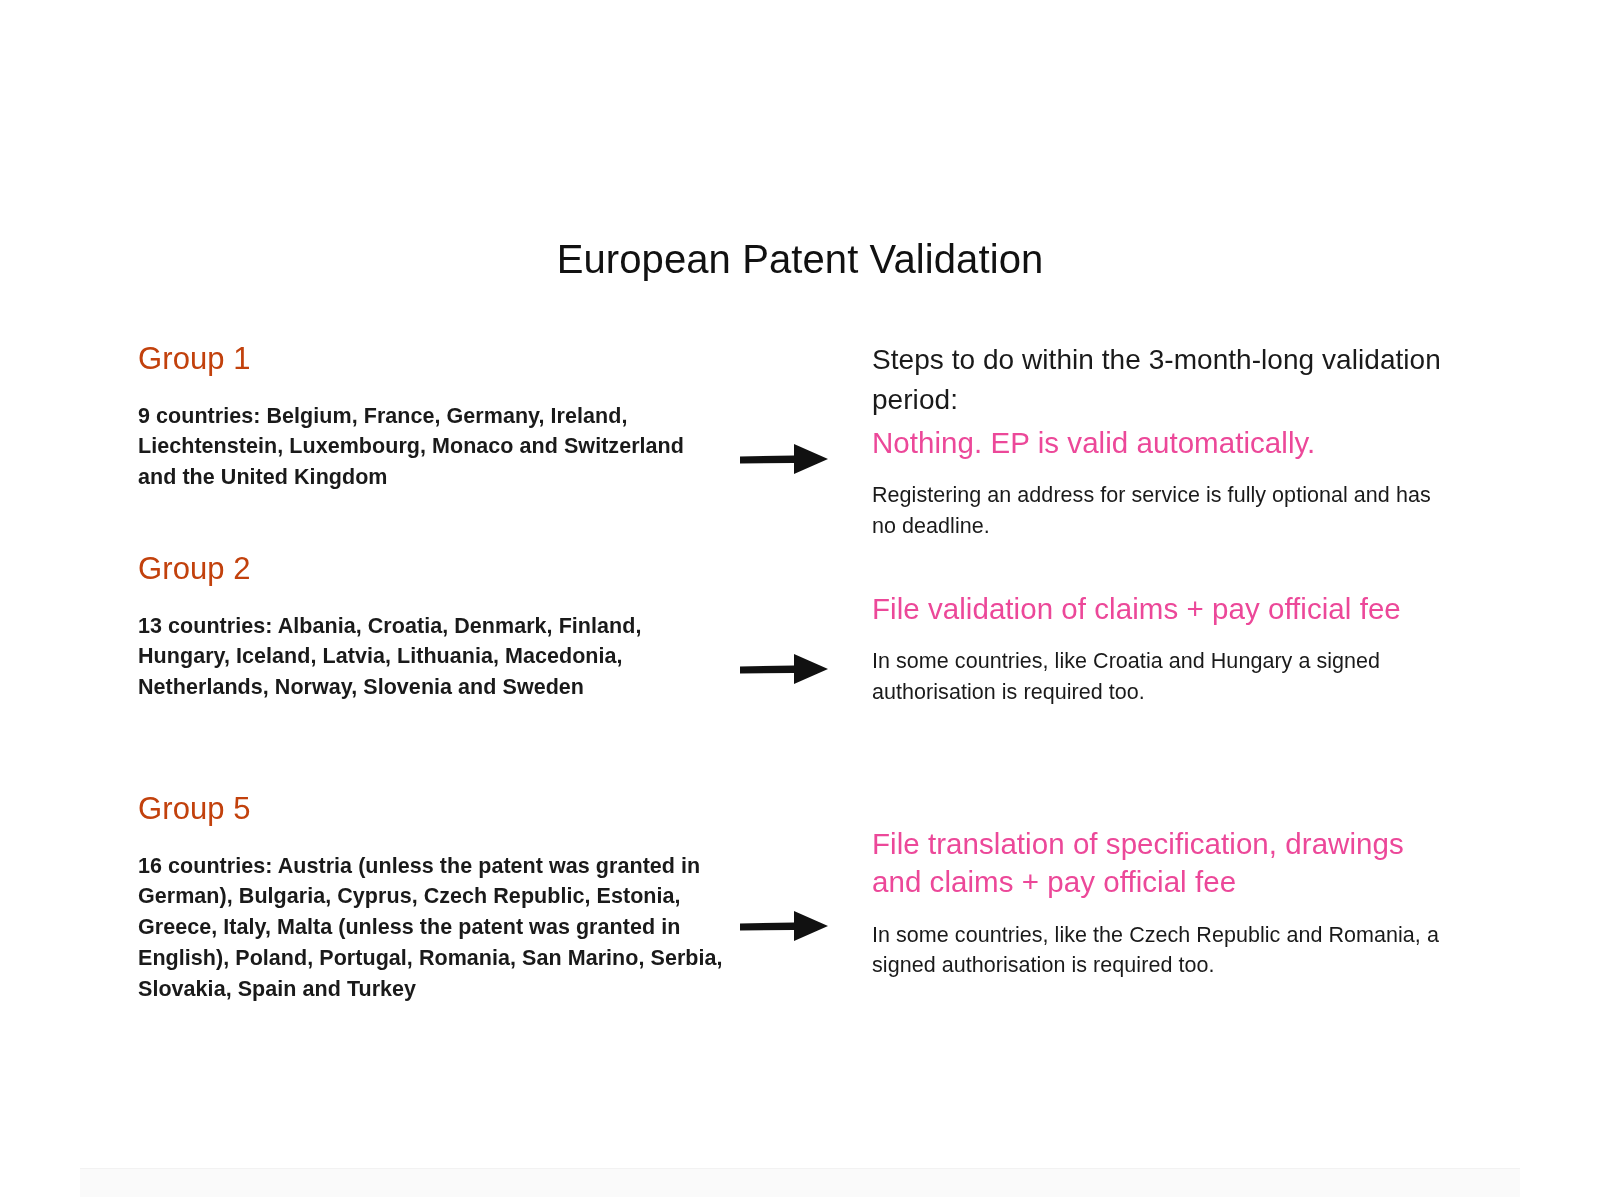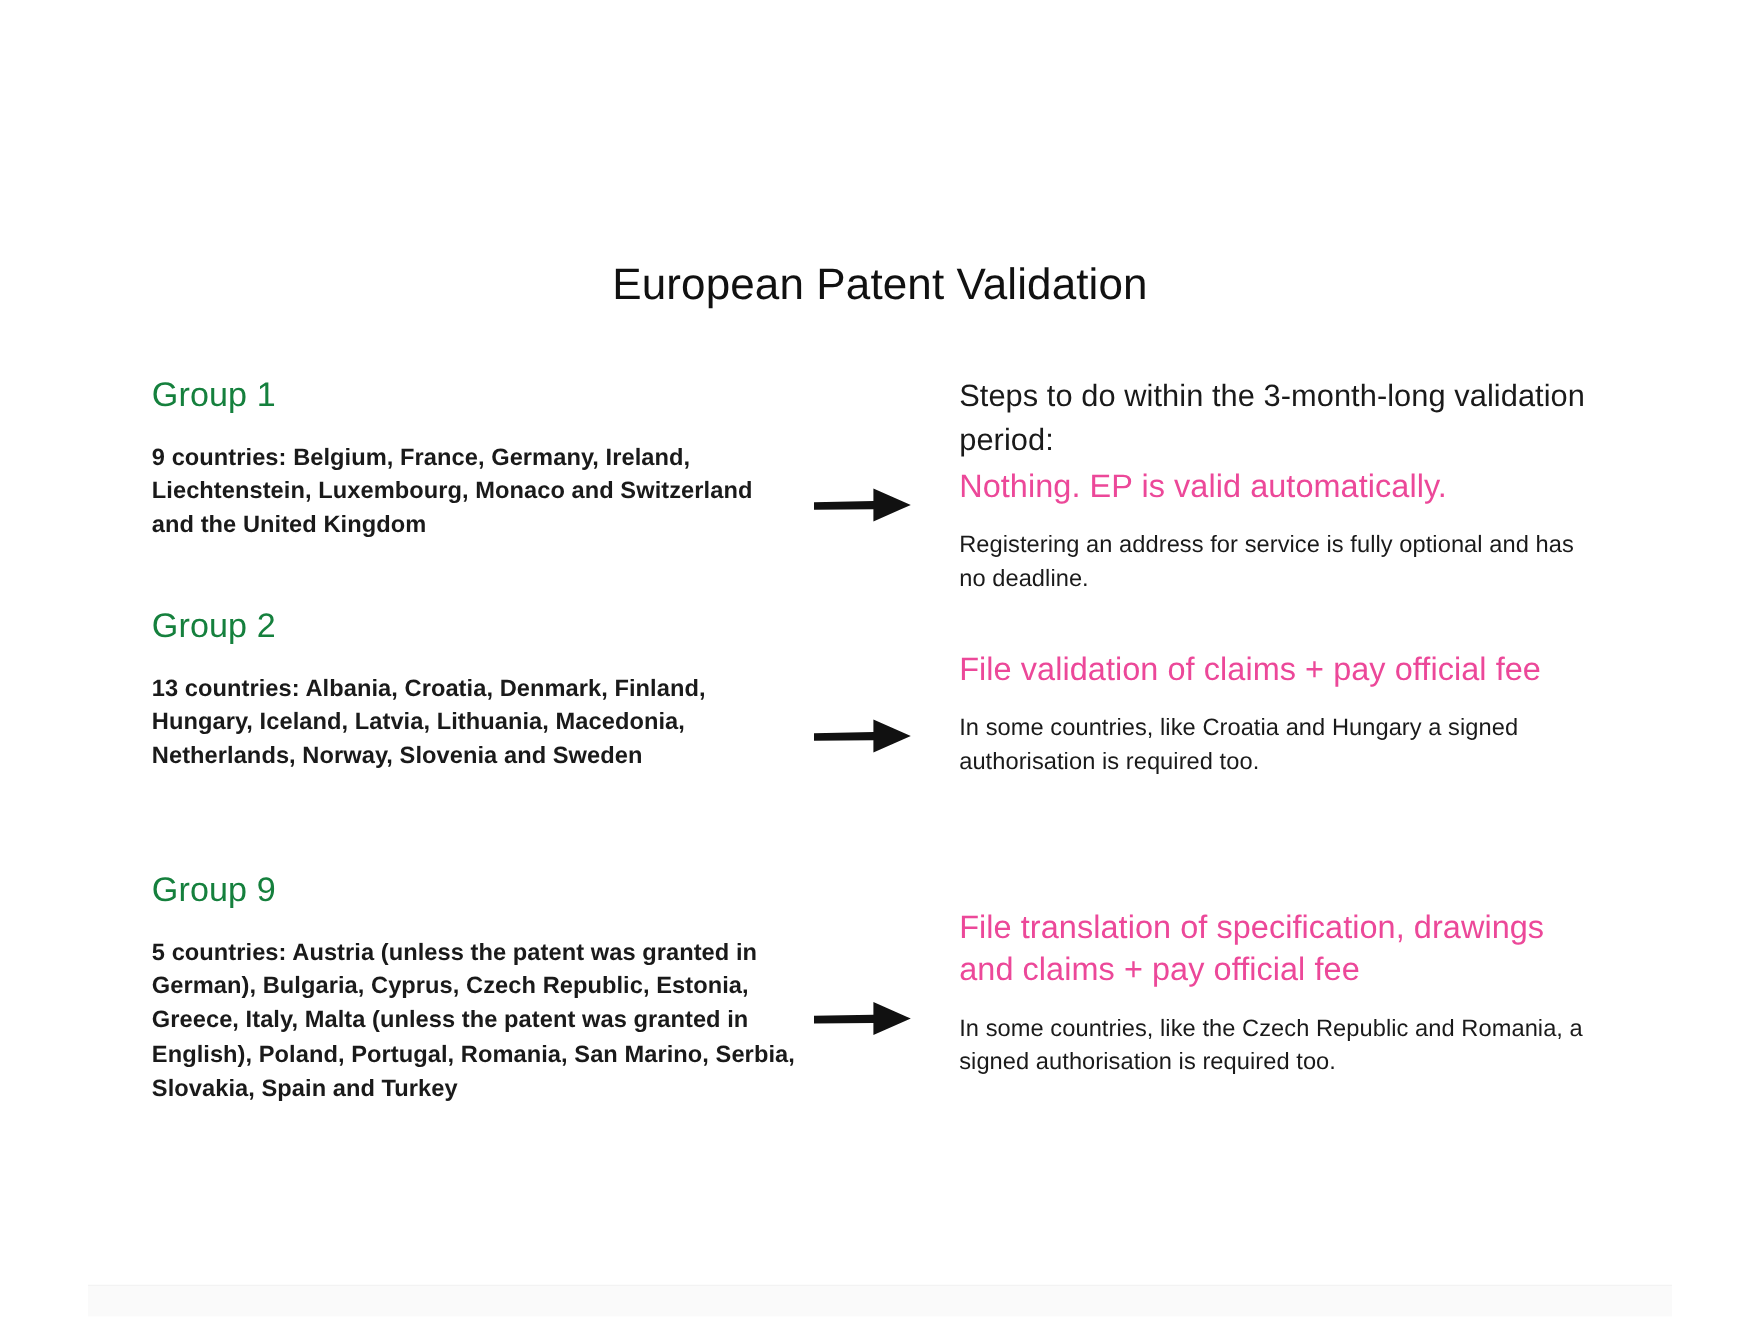--- a/index.html
+++ b/index.html
@@ -48,21 +48,21 @@
 
   
   .group-block { position: absolute; width: 590px; }
   .group-block.g1 { top: 0px; }
   .group-block.g2 { top: 210px; }
   .group-block.g3 { top: 450px; }
 
   .group-heading {
     font-size: 31px;
     font-weight: 400;
-    color: #15803d;
+    color: #c2410c;
     line-height: 1.25;
     margin: 0 0 22px 0;
     letter-spacing: 0.1px;
   }
   .group-countries {
     font-size: 21.5px;
     font-weight: 700;
     color: #1a1a1a;
     line-height: 1.43;
     margin: 0;
@@ -138,22 +138,22 @@
       <div class="group-heading">Group 1</div>
       <p class="group-countries">9 countries: Belgium, France, Germany, Ireland, Liechtenstein, Luxembourg, Monaco and Switzerland and the United Kingdom</p>
     </div>
 
     <div class="group-block g2">
       <div class="group-heading">Group 2</div>
       <p class="group-countries">13 countries: Albania, Croatia, Denmark, Finland, Hungary, Iceland, Latvia, Lithuania, Macedonia, Netherlands, Norway, Slovenia and Sweden</p>
     </div>
 
     <div class="group-block g3">
-      <div class="group-heading">Group 9</div>
-      <p class="group-countries">5 countries: Austria (unless the patent was granted in German), Bulgaria, Cyprus, Czech Republic, Estonia, Greece, Italy, Malta (unless the patent was granted in English), Poland, Portugal, Romania, San Marino, Serbia, Slovakia, Spain and Turkey</p>
+      <div class="group-heading">Group 5</div>
+      <p class="group-countries">16 countries: Austria (unless the patent was granted in German), Bulgaria, Cyprus, Czech Republic, Estonia, Greece, Italy, Malta (unless the patent was granted in English), Poland, Portugal, Romania, San Marino, Serbia, Slovakia, Spain and Turkey</p>
     </div>
 
   </div>
 
   <div class="arrow a1">
     <svg viewBox="0 0 92 46" xmlns="http://www.w3.org/2000/svg" aria-hidden="true">
       <path d="M2 20.5 L2 27.5 L56 27 L56 38 L90 23 L56 8 L56 19.5 Z" fill="#111111"></path>
     </svg>
   </div>
   <div class="arrow a2">

